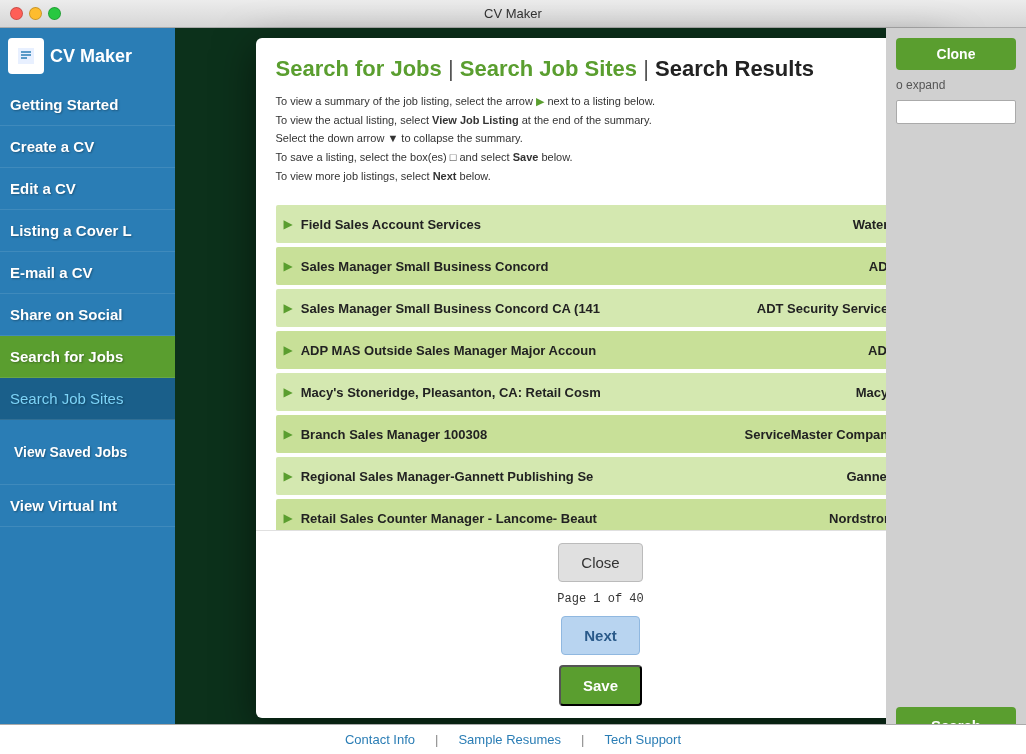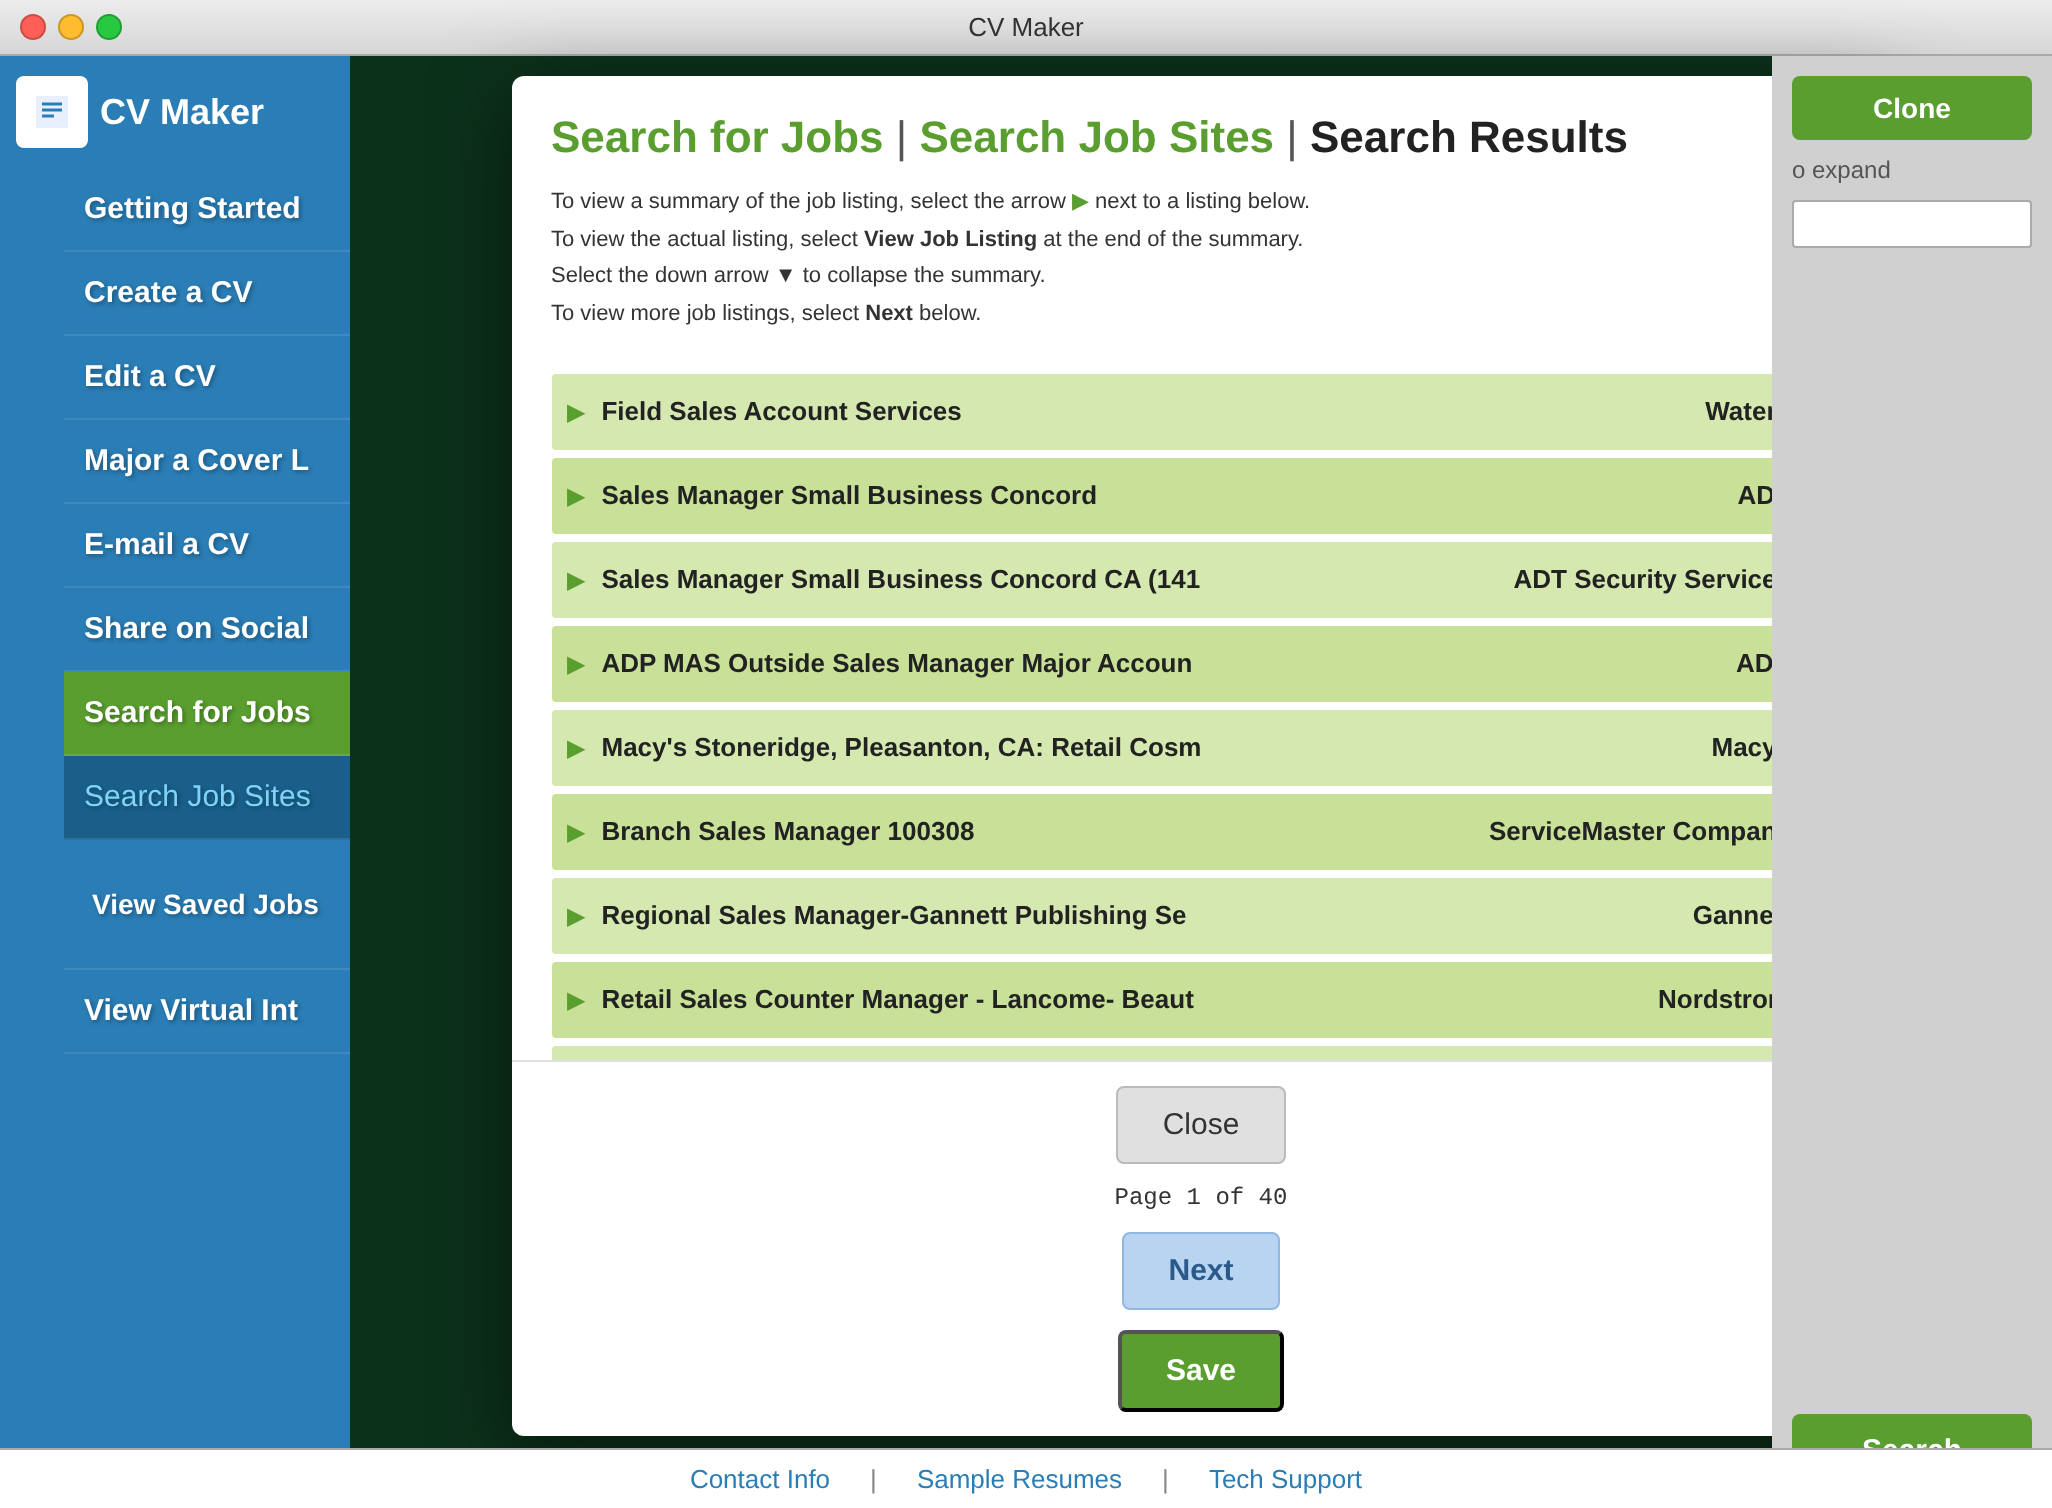--- a/index.html
+++ b/index.html
@@ -83,21 +83,20 @@
 
     .sidebar-nav { display: flex; flex-direction: column; }
     .nav-item {
       padding: 12px 10px;
       color: white;
       font-size: 15px;
       font-weight: bold;
       cursor: pointer;
       border-bottom: 1px solid rgba(255,255,255,0.1);
       text-shadow: 1px 1px 2px rgba(0,0,0,0.3);
-      margin-left: 32px;
     }
     .nav-item.active-green { background: #5a9e2f; }
     .nav-item.active-highlight { background: #1a5f8a; color: #7dd4f8; font-weight: normal; }
     .nav-item.sub-item { padding: 24px 14px; font-weight: bold; font-size: 14px; }
 
     
     .main-area {
       flex: 1;
       position: relative;
       background: #14532d;
@@ -327,21 +326,21 @@
           <path d="M4 4h16v16H4z" fill="#e8f0ff"></path>
           <path d="M7 8h10M7 11h10M7 14h6" stroke="#2a7db5" stroke-width="1.5" fill="none"></path>
         </svg>
       </div>
       <span class="logo-text">CV Maker</span>
     </div>
     <nav class="sidebar-nav">
       <div class="nav-item">Getting Started</div>
       <div class="nav-item">Create a CV</div>
       <div class="nav-item">Edit a CV</div>
-      <div class="nav-item">Major a Cover L</div>
+      <div class="nav-item">Listing a Cover L</div>
       <div class="nav-item">E-mail a CV</div>
       <div class="nav-item">Share on Social</div>
       <div class="nav-item active-green">Search for Jobs</div>
       <div class="nav-item active-highlight">Search Job Sites</div>
       <div class="nav-item sub-item">View Saved Jobs</div>
       <div class="nav-item">View Virtual Int</div>
     </nav>
   </div>
 
   <div class="main-area">
@@ -353,20 +352,21 @@
             <span class="link-green">Search for Jobs</span>
             <span class="separator"> | </span>
             <span class="link-green">Search Job Sites</span>
             <span class="separator"> | </span>
             <span class="bold-black">Search Results</span>
           </div>
           <div class="modal-instructions">
             <div>To view a summary of the job listing, select the arrow <span class="arrow-green">▶</span> next to a listing below.</div>
             <div>To view the actual listing, select <span class="bold">View Job Listing</span> at the end of the summary.</div>
             <div>Select the down arrow <span>▼</span> to collapse the summary.</div>
+            <div>To save a listing, select the box(es) <span>□</span> and select <span class="bold">Save</span> below.</div>
             <div>To view more job listings, select <span class="bold">Next</span> below.</div>
           </div>
         </div>
 
         <div class="job-list">
 
         <div class="job-row">
               <span class="job-arrow">▶</span>
               <span class="job-title">Field Sales Account Services</span>
               <span class="job-company">Waters</span>

